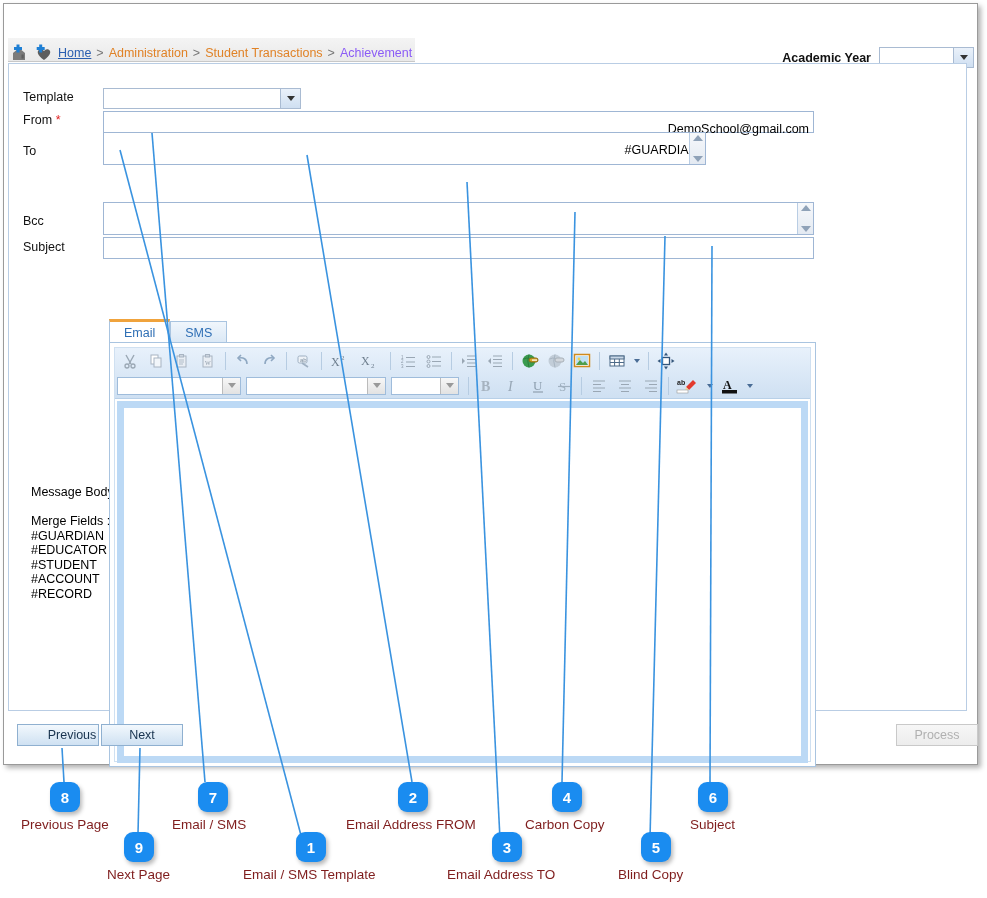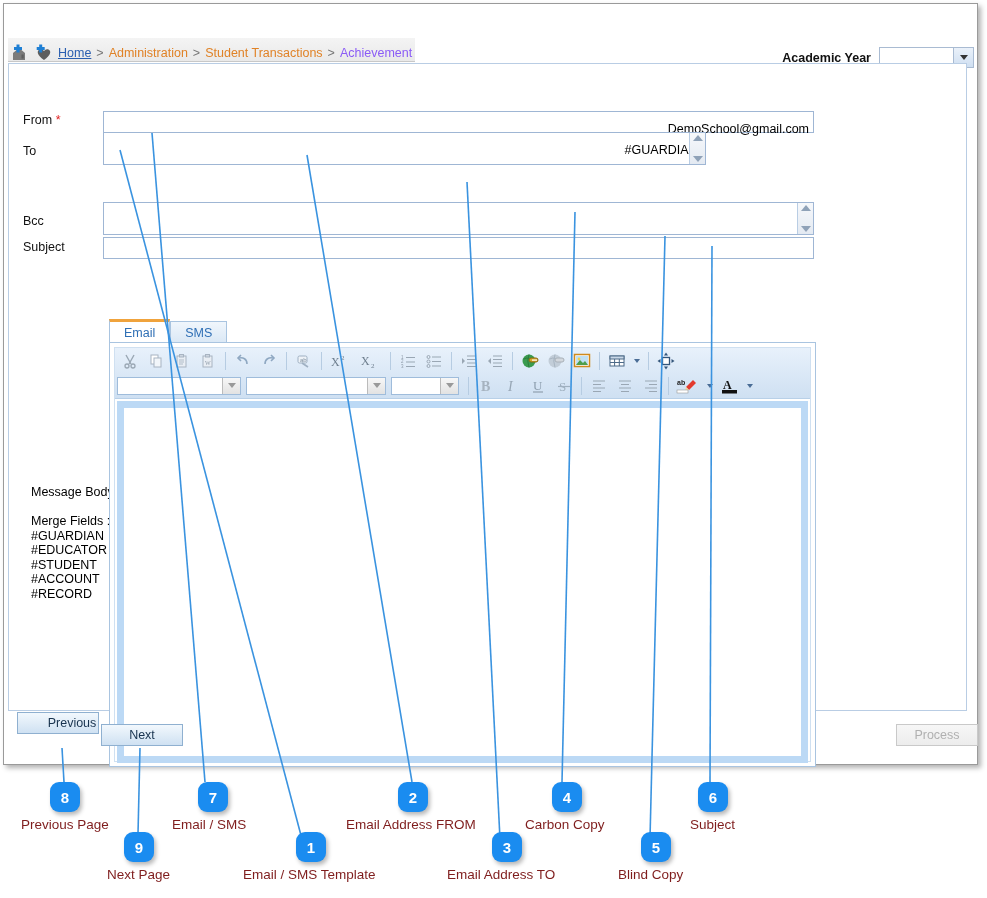--- a/index.html
+++ b/index.html
@@ -215,20 +215,29 @@
   <div class="combo" style="width:95px;">
     <div class="combo-text"></div>
     <div class="combo-btn">
         <span class="caret"></span>
       </div>
   </div>
 </div>
 
 <div id="panel">
 
+  <div class="frow" style="left:14px; top:24px;">
+    <div class="flabel">Template</div>
+    <div class="combo" style="width:198px;height:21px;">
+      <div class="combo-text"></div>
+      <div class="combo-btn">
+          <span class="caret"></span>
+        </div>
+    </div>
+  </div>
 
   <div class="frow" style="left:14px; top:47px;">
     <div class="flabel">
       <span>From</span>
       <span class="req">*</span>
     </div>
     <div class="fbox" style="width:711px;height:20px;">
       <span>DemoSchool@gmail.com</span>
     </div>
   </div>
@@ -505,21 +514,21 @@
             </div>
         </div>
       </div>
 
       <div id="edit-area"></div>
     </div>
   </div>
 </div>
 
 <div id="footer">
-  <div class="btn" style="position:absolute; left:17px; top:0; width:80px;padding-left:38px;">Previous</div>
+  <div class="btn" style="position:absolute; left:17px; top:12px; width:80px;padding-left:38px;">Previous</div>
   <div class="btn" style="position:absolute; left:101px; top:12px; width:80px;">Next</div>
   <div class="btn disabled" style="position:absolute; left:886px; top:12px; width:82px;margin-left:10px;">Process</div>
 </div>
 
 <svg id="overlay">
 
   <line x1="152" y1="133" x2="205" y2="782" stroke="#3a93e0" stroke-width="1.6"></line>
   <line x1="120" y1="150" x2="303" y2="843" stroke="#3a93e0" stroke-width="1.6"></line>
   <line x1="307" y1="155" x2="412" y2="782" stroke="#3a93e0" stroke-width="1.6"></line>
   <line x1="467" y1="182" x2="500" y2="839" stroke="#3a93e0" stroke-width="1.6"></line>

